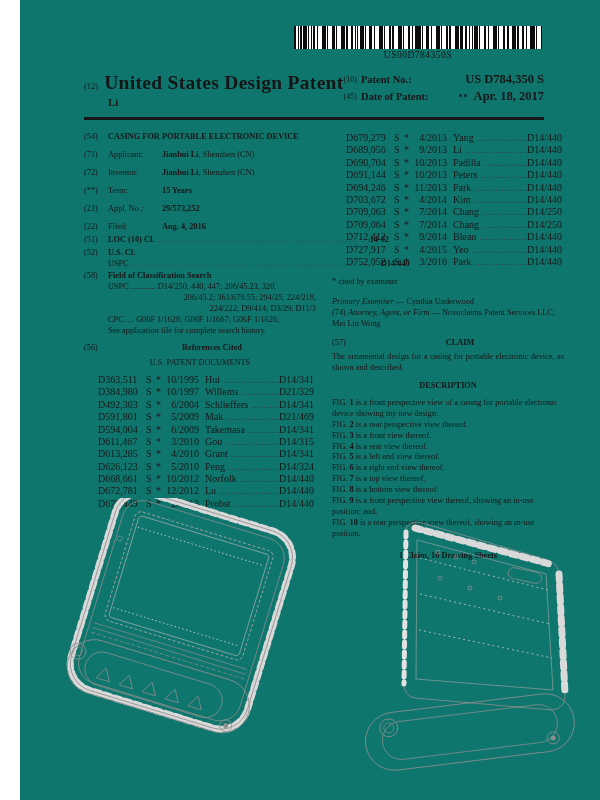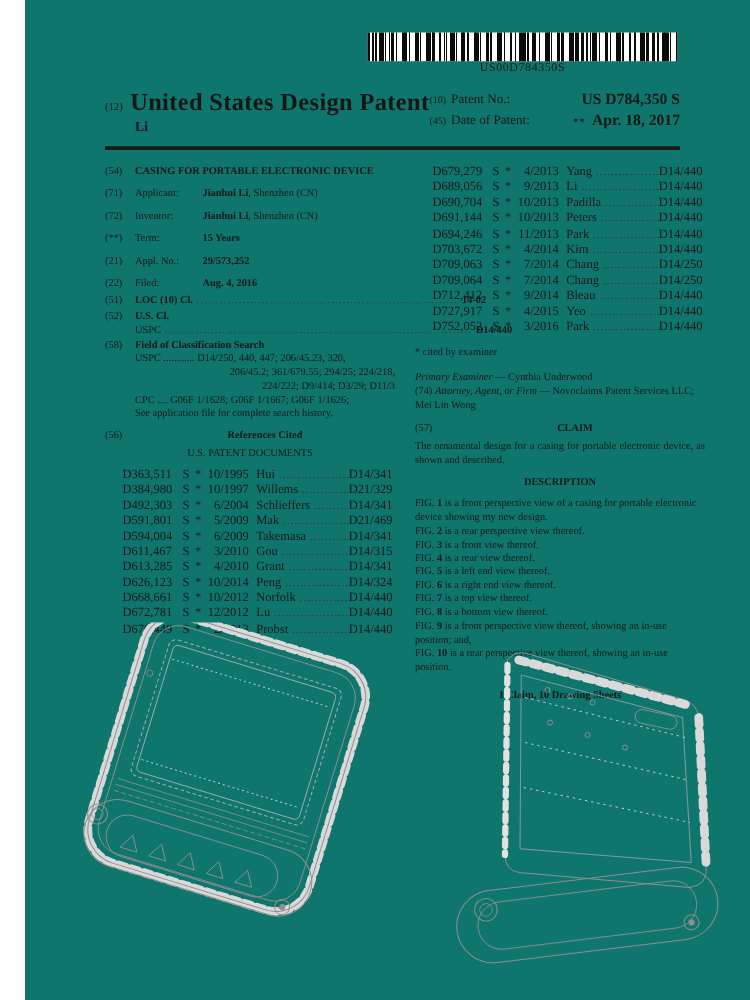--- a/index.html
+++ b/index.html
@@ -28,21 +28,21 @@
     display:flex; justify-content:space-between; align-items:flex-start;
     border-bottom:3px solid #191919; padding-bottom:9px;
   }
   .hdr-left .t-row { display:flex; align-items:baseline; gap:6px; }
   .hdr-num { font-size:8.5px; }
   .hdr-title { font-size:19.5px; font-weight:bold; letter-spacing:0.3px; white-space:nowrap; }
   .hdr-author { font-size:11px; font-weight:bold; margin:2px 0 0 24px; }
   .hdr-right { width:238px; font-size:10.5px; }
   .hdr-row { display:flex; align-items:center; margin-bottom:2px; }
   .hdr-row .n { font-size:8px; margin-right:4px; }
-  .hdr-row .lbl { font-weight:normal; }
+  .hdr-row .lbl { font-weight:bold; }
   .hdr-row .val { font-weight:bold; margin-left:auto; font-size:12.5px; white-space:nowrap; }
   .hdr-row .stars { font-size:8px; margin-right:5px; letter-spacing:1px; }
 
   
   .cols {
     position:absolute; top:132px; left:64px; right:56px;
     display:flex; gap:16px; font-size:8.3px; line-height:1.32;
   }
   .col-l { width:232px; }
   .col-r { width:232px; }
@@ -250,21 +250,21 @@
             <span class="ref-star">*</span>
             <span class="ref-date">4/2010</span>
             <span class="ref-name">Grant</span>
             <span class="ref-cls">D14/341</span>
           </div>
 
           <div class="ref-row">
             <span class="ref-no">D626,123</span>
             <span class="ref-s">S</span>
             <span class="ref-star">*</span>
-            <span class="ref-date">10/2014</span>
+            <span class="ref-date">5/2010</span>
             <span class="ref-name">Peng</span>
             <span class="ref-cls">D14/324</span>
           </div>
 
           <div class="ref-row">
             <span class="ref-no">D668,661</span>
             <span class="ref-s">S</span>
             <span class="ref-star">*</span>
             <span class="ref-date">10/2012</span>
             <span class="ref-name">Norfolk</span>

